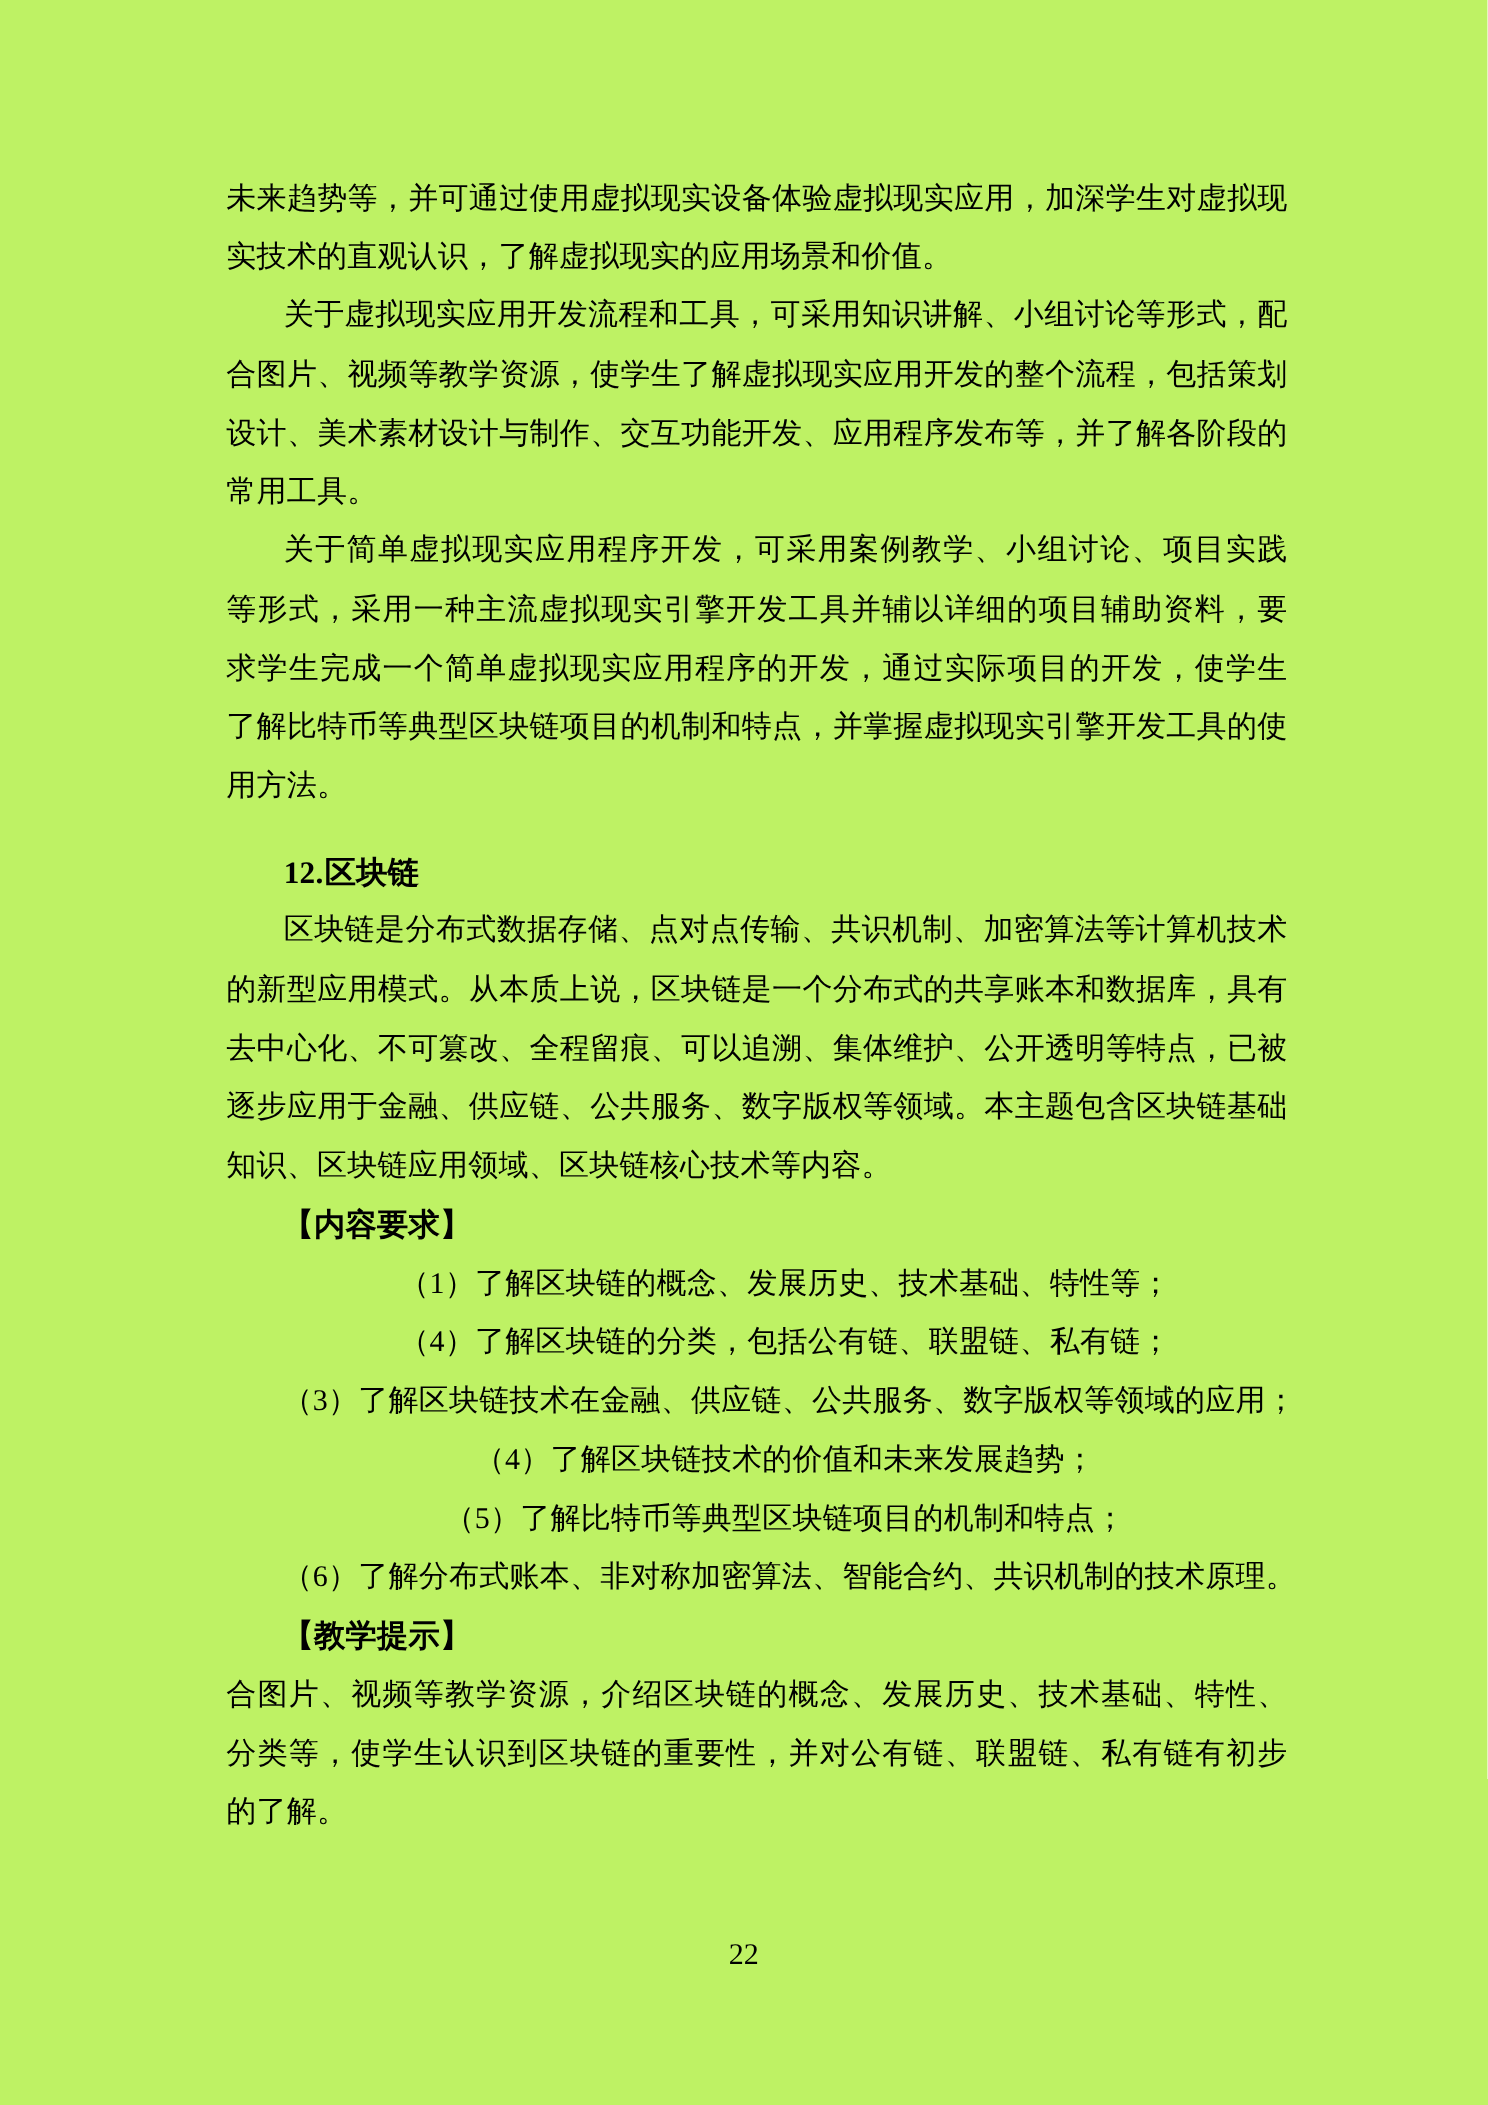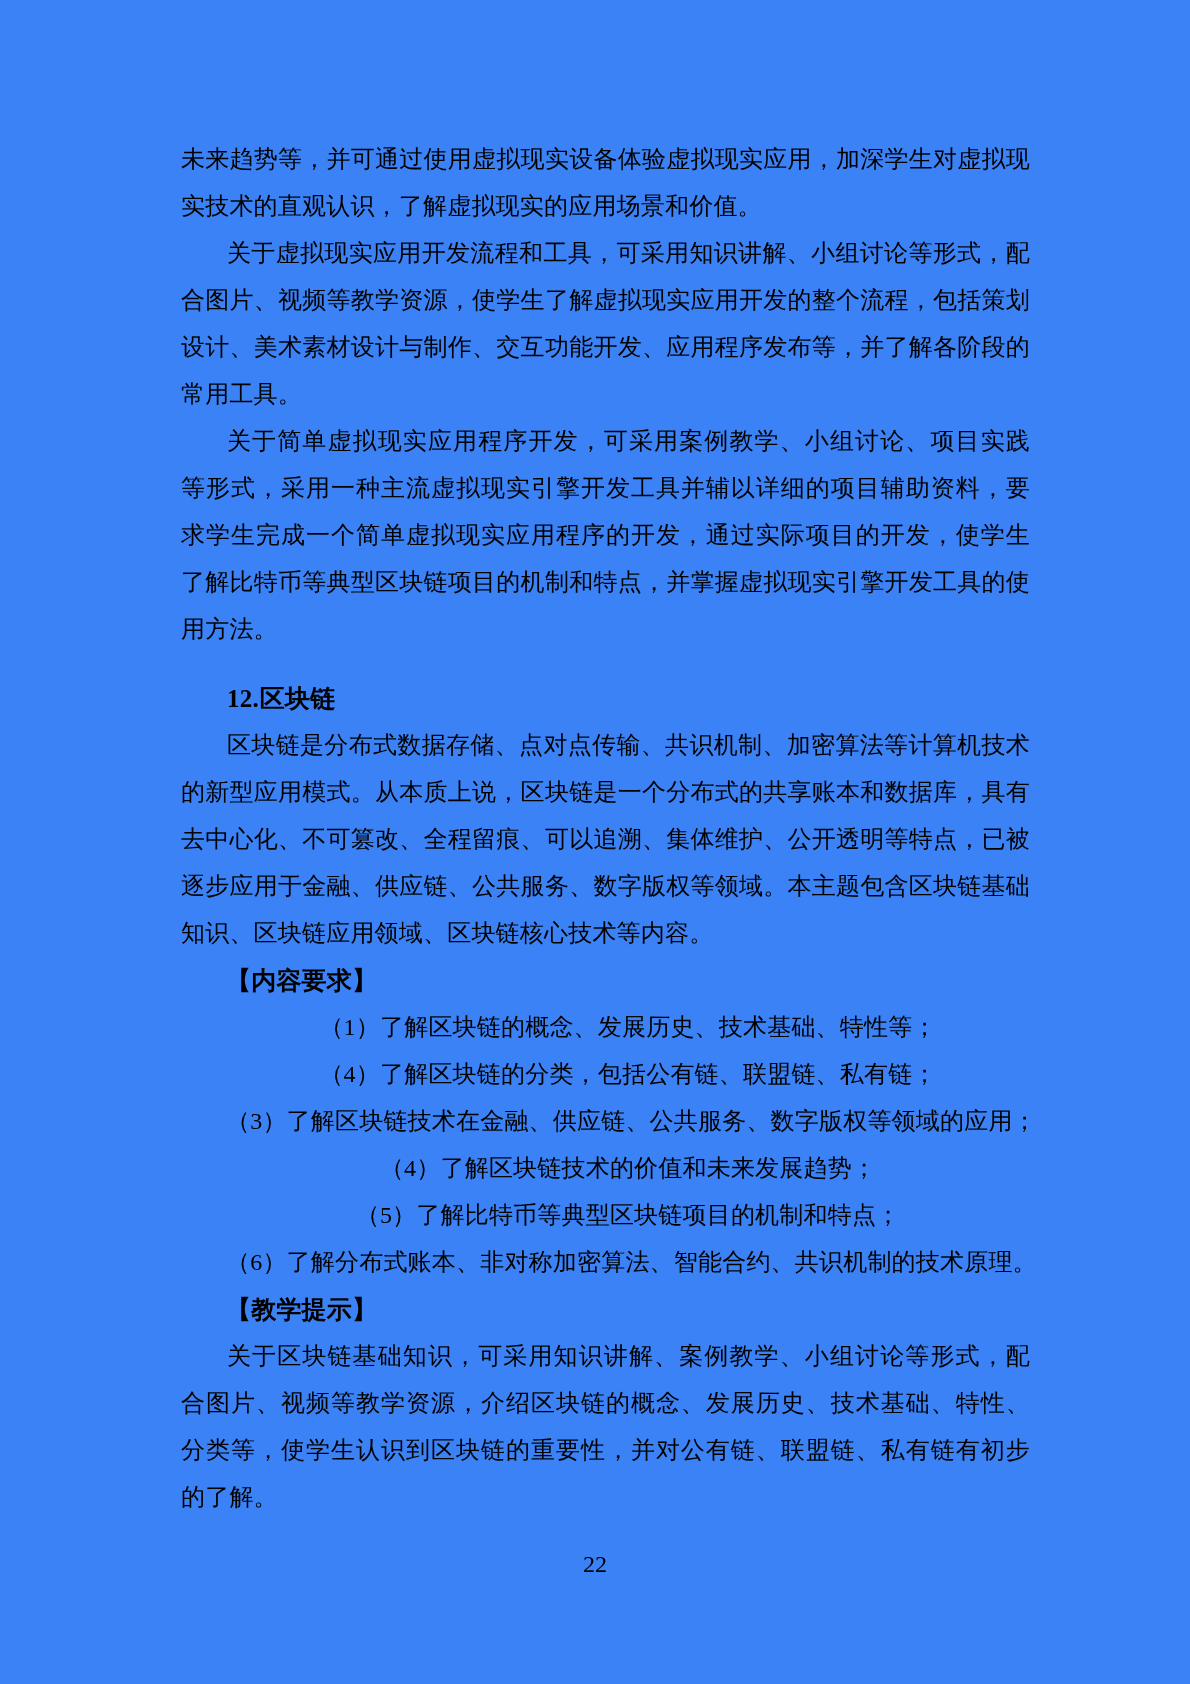--- a/index.html
+++ b/index.html
@@ -4,21 +4,21 @@
 <style>
   html, body {
     margin: 0;
     padding: 0;
     background: #ffffff;
   }
   .page {
     position: relative;
     width: 1190px;
     height: 1684px;
-    background: #3b82f6;
+    background: #bef264;
     color: #000000;
     box-sizing: border-box;
     padding: 136px 160px 0 181px;
     font-family: "Liberation Serif", "DejaVu Serif", serif;
     overflow: hidden;
   }
   .text-column {
     width: 849px;
   }
   .line {
@@ -30,20 +30,21 @@
     color: #000000;
   }
   .line.justify {
     white-space: normal;
     text-align: justify;
     text-align-last: justify;
     overflow: hidden;
   }
   .line.indent {
     text-indent: 46px;
+    font-family: Liberation Mono, monospace;
   }
   .line.item {
     text-indent: 45px;
     text-align: center;
   }
   .line.label {
     text-indent: 45px;
     font-family: "Liberation Sans", "DejaVu Sans", sans-serif;
     font-weight: 700;
     font-size: 25px;
@@ -98,19 +99,18 @@
       <div class="line body justify">逐步应用于金融、供应链、公共服务、数字版权等领域。本主题包含区块链基础</div>
       <div class="line body">知识、区块链应用领域、区块链核心技术等内容。</div>
       <div class="line label">【内容要求】</div>
       <div class="line item">（1）了解区块链的概念、发展历史、技术基础、特性等；</div>
       <div class="line item">（4）了解区块链的分类，包括公有链、联盟链、私有链；</div>
       <div class="line item">（3）了解区块链技术在金融、供应链、公共服务、数字版权等领域的应用；</div>
       <div class="line item">（4）了解区块链技术的价值和未来发展趋势；</div>
       <div class="line item">（5）了解比特币等典型区块链项目的机制和特点；</div>
       <div class="line item">（6）了解分布式账本、非对称加密算法、智能合约、共识机制的技术原理。</div>
       <div class="line label">【教学提示】</div>
-      <div class="line body justify indent">关于区块链基础知识，可采用知识讲解、案例教学、小组讨论等形式，配</div>
       <div class="line body justify">合图片、视频等教学资源，介绍区块链的概念、发展历史、技术基础、特性、</div>
       <div class="line body justify">分类等，使学生认识到区块链的重要性，并对公有链、联盟链、私有链有初步</div>
       <div class="line body">的了解。</div>
     </div>
   <div class="page-number">22</div>
 </div>
 
 </body></html>

